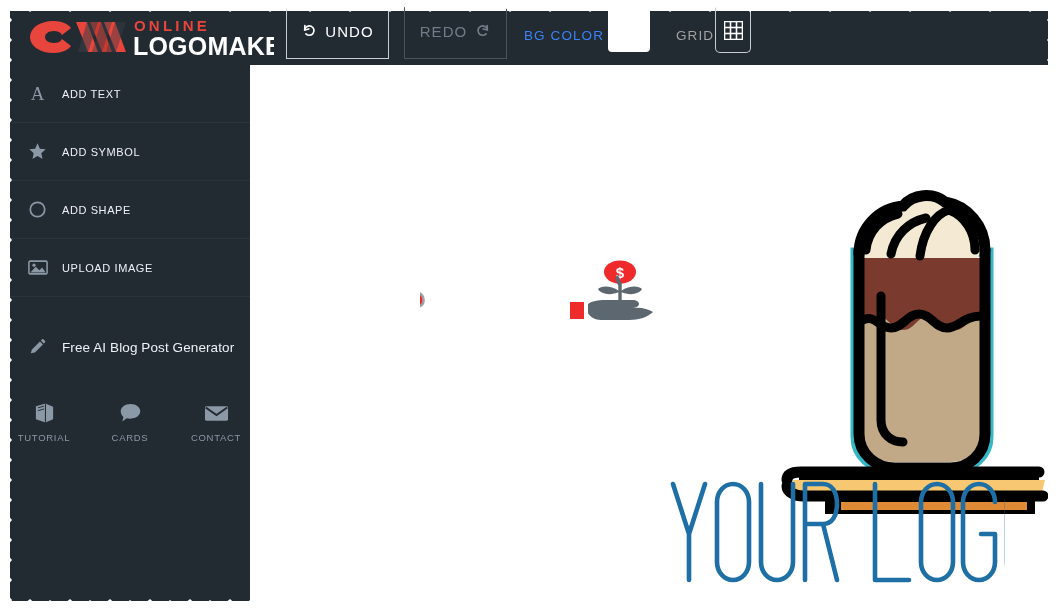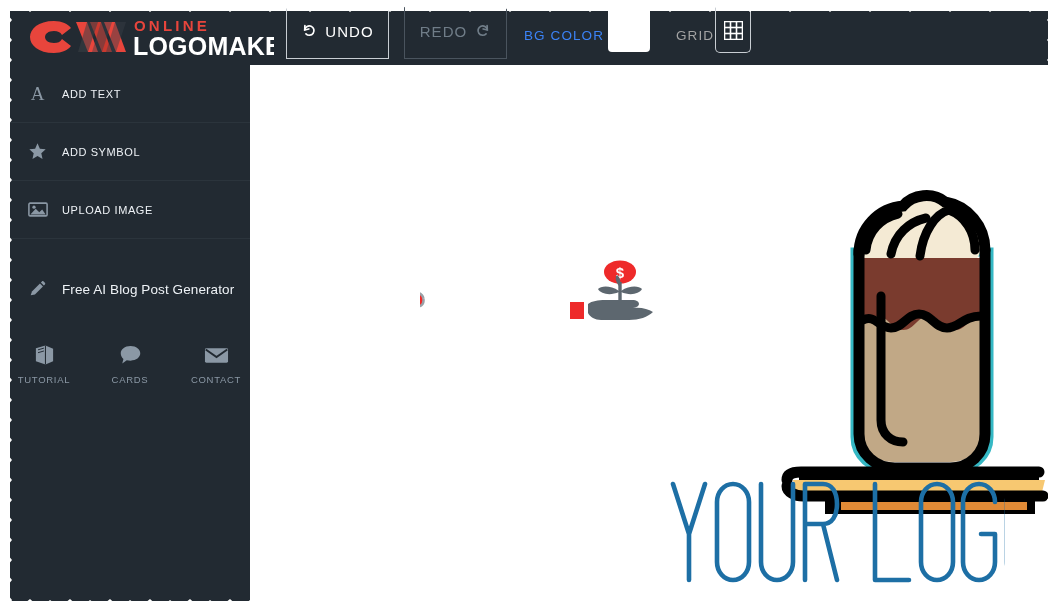--- a/index.html
+++ b/index.html
@@ -315,20 +315,28 @@
 
     <div class="side-item">
       <span class="ico">
         <svg width="19" height="19" viewBox="0 0 20 20">
           <path d="M10 1.4 L12.5 7 L18.6 7.7 L14 11.8 L15.3 17.8 L10 14.7 L4.7 17.8 L6 11.8 L1.4 7.7 L7.5 7 Z" fill="#8b98a5"></path>
         </svg>
       </span>
       <span class="lbl">ADD SYMBOL</span>
     </div>
 
+    <div class="side-item">
+      <span class="ico">
+        <svg width="19" height="19" viewBox="0 0 20 20">
+          <circle cx="10" cy="10" r="7.6" fill="none" stroke="#8b98a5" stroke-width="1.8"></circle>
+        </svg>
+      </span>
+      <span class="lbl">ADD SHAPE</span>
+    </div>
 
 
     <div class="side-item">
       <span class="ico">
         <svg width="20" height="17" viewBox="0 0 22 17">
           <rect x="1" y="1.5" width="20" height="14" rx="1.3" fill="none" stroke="#8b98a5" stroke-width="1.7"></rect>
           <circle cx="6.6" cy="6" r="1.8" fill="#8b98a5"></circle>
           <path d="M2.6 14 L8.5 7.8 L12.4 11.6 L15.6 8.4 L19.4 14 Z" fill="#8b98a5"></path>
         </svg>
       </span>

